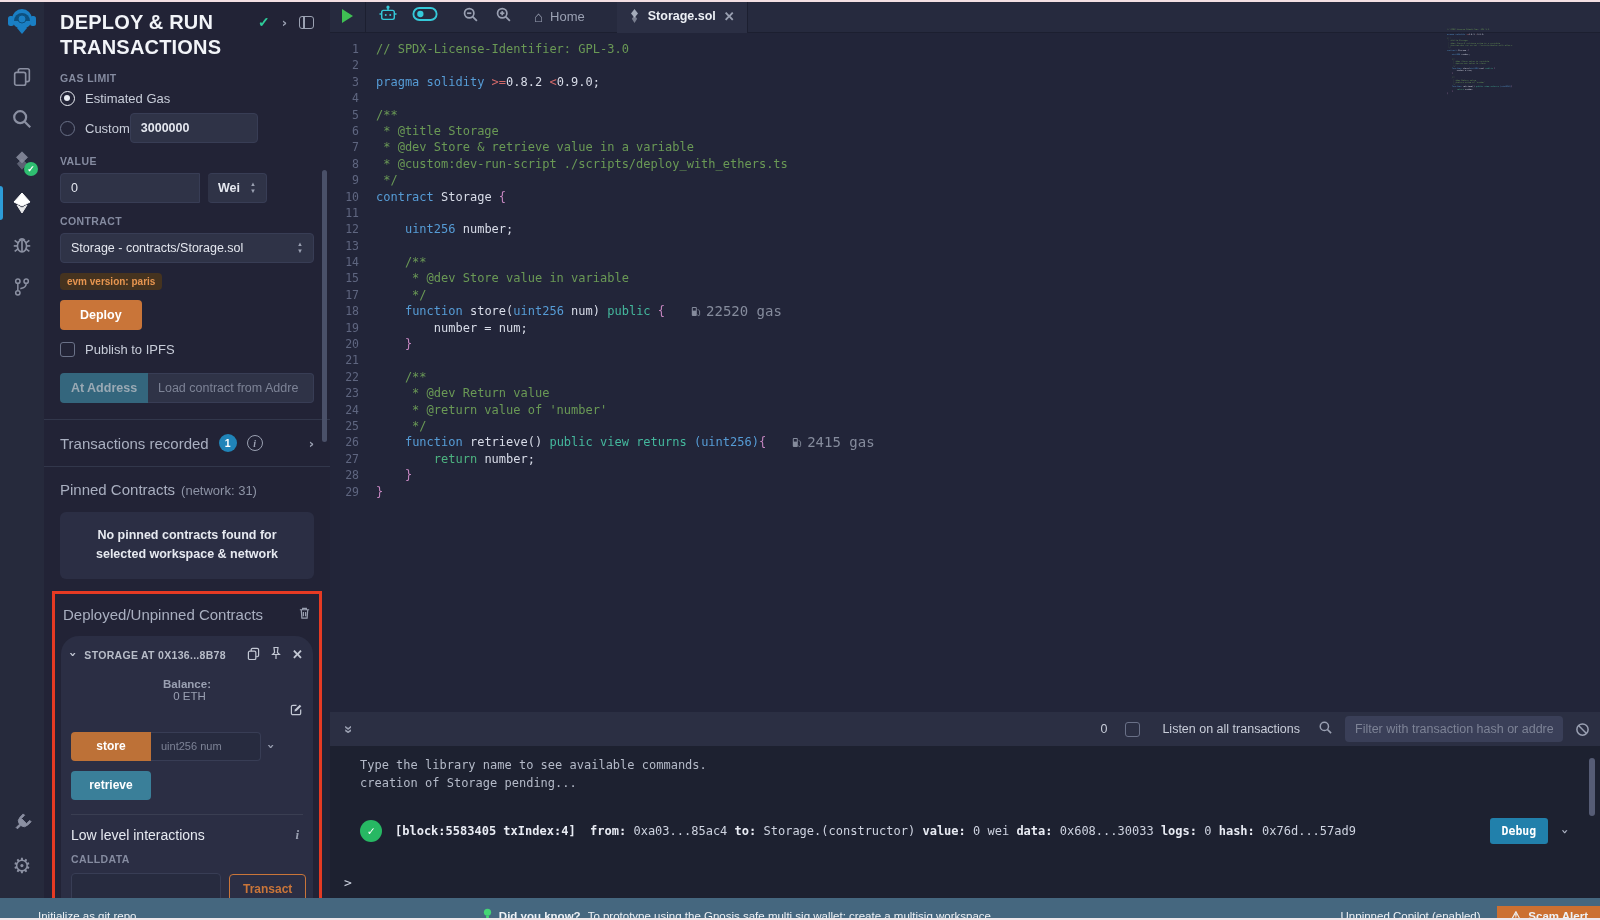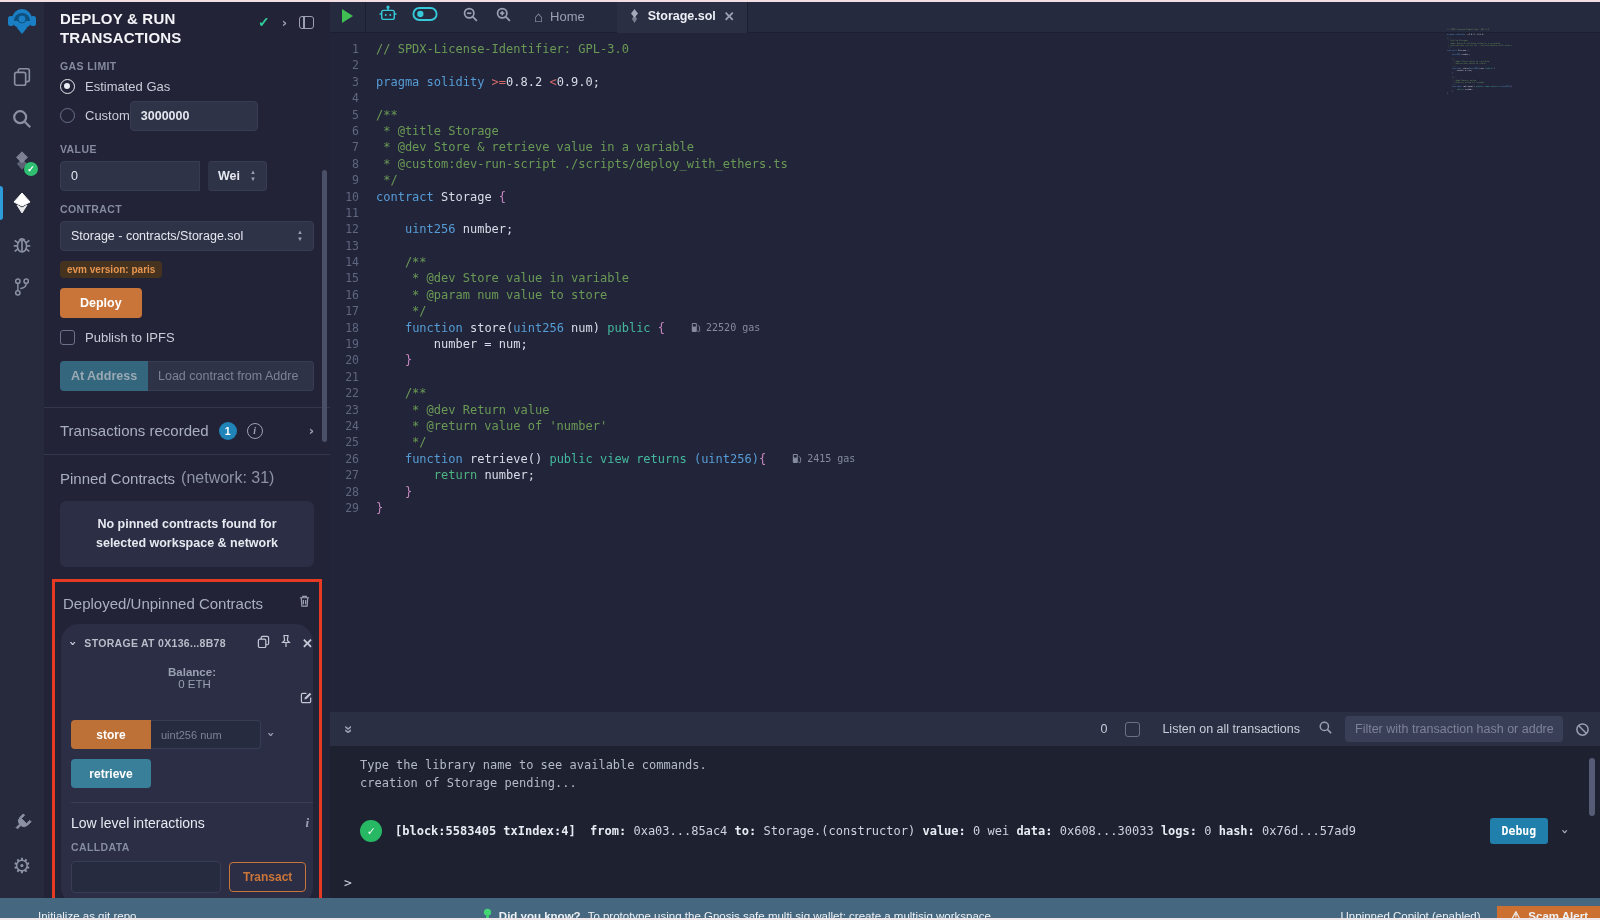--- a/index.html
+++ b/index.html
@@ -23,21 +23,21 @@
   .ib-badge { position:absolute; right:6px; bottom:6px; width:14px; height:14px; border-radius:50%; background:#2fbf71;
     color:#fff; font-size:9px; display:flex; align-items:center; justify-content:center; font-weight:bold;}
   .ib-spacer { flex:1; }
   .ib-gear { font-size:21px; color:#8b90a2; line-height:1;}
 
   
   .sidepanel { position:absolute; left:44px; top:0; width:286px; height:898px; background:#222336; z-index:20; }
   .sp-scroll { position:absolute; right:3px; top:170px; width:5px; height:272px; background:#4a5068; border-radius:3px; }
   .sp-inner { padding:10px 16px 0 16px; }
   .sp-head { display:flex; align-items:flex-start; }
-  .sp-title { font-size:15px; font-weight:bold; color:#f2f4f8; line-height:1.25; letter-spacing:.2px; width:170px;}
+  .sp-title { font-size:20px; font-weight:bold; color:#f2f4f8; line-height:1.25; letter-spacing:.2px; width:170px;}
   .sp-head-icons { margin-left:auto; display:flex; align-items:center; gap:12px; padding-top:4px;}
   .check-green { color:#2ecc9a; font-size:14px; font-weight:bold;}
   .chev { color:#9ba1b2; font-family:"DejaVu Sans", sans-serif; font-size:13px; font-weight:bold;}
   .split-icon { width:15px; height:13px; border:1.6px solid #9ba1b2; border-radius:3px; position:relative;}
   .split-icon::after { content:""; position:absolute; left:3px; top:0; bottom:0; width:1.6px; background:#9ba1b2;}
 
   .sp-label { font-size:10.5px; color:#858ba0; letter-spacing:.4px; margin-top:12px; margin-bottom:6px; font-weight:bold;}
   .radio-row { display:flex; align-items:center; margin:7px 0; }
   .radio { width:15px; height:15px; border-radius:50%; border:1.5px solid #6a7188; margin-right:10px; position:relative; background:transparent;}
   .radio.sel { border-color:#e9ecf3; }
@@ -63,27 +63,27 @@
   .ataddr-btn { background:#3a7d95; opacity:.75; border:none; border-radius:4px 0 0 4px; color:#c2d6de; font-weight:bold; font-size:12.5px; width:88px; height:30px; cursor:pointer; font-family:"Liberation Sans",sans-serif;}
   .ataddr-inp { width:166px; border-radius:0 4px 4px 0; border-left:none;}
   .hr { height:1px; background:#32374b; margin:0 -16px; }
   .tx-rec-row { display:flex; align-items:center; padding:14px 0 14px 0;}
   .tx-rec-label { font-size:15px; color:#a9afc0; }
   .count-badge { margin-left:10px; width:18px; height:18px; border-radius:50%; background:#2084b8; color:#fff; font-size:10.5px; font-weight:bold; display:flex; align-items:center; justify-content:center;}
   .info-circle { margin-left:10px; width:16px; height:16px; border-radius:50%; border:1.4px solid #9ba1b2; color:#9ba1b2; font-size:10px; display:flex; align-items:center; justify-content:center; font-family:"Liberation Serif",serif; font-style:italic; font-weight:bold;}
   .tx-rec-chev { margin-left:auto; }
   .pinned-title-row { padding-top:14px; display:flex; align-items:flex-end;}
   .pinned-title { font-size:15px; color:#a9afc0;}
-  .pinned-net { font-size:16px; color:#8d93a5; margin-left:6px;}
+  .pinned-net { font-size:13px; color:#8d93a5; margin-left:6px;}
   .pinned-empty { margin-top:14px; background:#2b2e44; border-radius:6px; padding:14px 18px; text-align:center;
     font-size:12.5px; font-weight:bold; color:#e6e9f0; line-height:1.55;}
   .deployed-section { margin:12px 8px 0 8px; border:3px solid #e63a23; padding:8px 6px 14px 6px;}
   .deployed-head { display:flex; align-items:center; padding:4px 2px 8px 2px;}
   .deployed-title { font-size:15px; color:#a9afc0;}
-  .contract-card { background:#2b2e44; border-radius:18px; padding:10px 0 12px 10px; margin-top:4px;}
+  .contract-card { background:#2b2e44; border-radius:18px; padding:10px 10px 12px 10px; margin-top:4px;}
   .cc-head { display:flex; align-items:center; gap:8px;}
   .cc-chev { color:#c3c8d4; }
   .cc-title { font-size:10.5px; font-weight:bold; letter-spacing:.3px; color:#b8bdc9;}
   .cc-icons { margin-left:auto; display:flex; align-items:center; gap:10px;}
   .cc-x { color:#c3c8d4; font-size:13px; font-weight:bold; cursor:pointer;}
   .balance-row { display:flex; align-items:center; margin-top:14px;flex-direction:column;}
   .balance-label { font-size:11.5px; font-weight:bold; color:#9aa0b2;}
   .balance-value { font-size:11.5px; color:#9aa0b2; margin-left:5px;}
   .store-row { display:flex; align-items:center; margin-top:12px;}
   .store-btn { background:#bd7137; border:none; border-radius:4px 0 0 4px; color:#fff; font-weight:bold; font-size:12px; width:80px; height:29px; cursor:pointer; font-family:"Liberation Sans",sans-serif;}
@@ -108,21 +108,21 @@
   .home-glyph { font-size:15px; }
   .tab { display:flex; align-items:center; gap:8px; background:#2b2f44; height:33px; padding:0 12px; margin-left:14px; border-right:1px solid #1c1f30; cursor:pointer;}
   .tab-label { font-size:12.5px; color:#eceff5; font-weight:bold;}
   .tab-x { color:#9aa0b2; font-size:13px; font-weight:bold;}
   .code { padding-top:8px; position:relative; font-family:"DejaVu Sans Mono", monospace; font-size:12px;}
   .code-line { display:flex; height:16.4px; line-height:16.4px; align-items:center;}
   .ln { width:46px; flex:0 0 46px; text-align:right; padding-right:17px; color:#5f6680; font-size:11.5px;}
   .ctext { white-space:pre; }
   .tk-c { color:#6A9955; } .tk-k { color:#569cd6; } .tk-w { color:#d8dce8; }
   .tk-o { color:#d16969; } .tk-t { color:#44b89d; } .tk-p { color:#c586c0; } .tk-r { color:#4db380; }
-  .gas { display:inline-flex; align-items:center; gap:5px; margin-left:26px; color:#858b9c; font-size:10px; }
+  .gas { display:inline-flex; align-items:center; gap:5px; margin-left:26px; color:#858b9c; font-size:14px; }
   .minimap { position:absolute; right:87px; top:28px; width:66px; font-family:"DejaVu Sans Mono",monospace; font-size:2px; line-height:2.3px; opacity:.9; pointer-events:none;}
   .mini-line { white-space:pre; height:2.3px; overflow:hidden;}
 
   
   .terminal { position:absolute; left:330px; top:712px; width:1270px; height:186px; background:#1d2130; }
   .term-head { height:34px; background:#2b2f43; display:flex; align-items:center; padding:0 10px;}
   .term-collapse { color:#9ba1b2; font-size:15px; font-weight:bold; display:inline-block; transform:rotate(-90deg); cursor:pointer; margin-left:2px;}
   .term-right { margin-left:auto; display:flex; align-items:center; gap:12px;}
   .listen-count { font-size:12.5px; color:#c8cdd9; margin-right:6px;}
   .listen-label { font-size:12.5px; color:#c8cdd9; }
@@ -475,24 +475,20 @@
           <span class="ln">13</span>
           <span class="ctext"></span>
         </div>
         <div class="code-line">
           <span class="ln">14</span>
           <span class="ctext"><span class="tk-c">    /**</span></span>
         </div>
         <div class="code-line">
           <span class="ln">15</span>
           <span class="ctext"><span class="tk-c">     * @dev Store value in variable</span></span>
-        </div>
-        <div class="code-line">
-          <span class="ln">16</span>
-          <span class="ctext"><span class="tk-c">     * @param num value to store</span></span>
         </div>
         <div class="code-line">
           <span class="ln">17</span>
           <span class="ctext"><span class="tk-c">     */</span></span>
         </div>
         <div class="code-line">
           <span class="ln">18</span>
           <span class="ctext"><span class="tk-w">    </span><span class="tk-k">function </span><span class="tk-w">store</span><span class="tk-w">(</span><span class="tk-k">uint256 </span><span class="tk-w">num</span><span class="tk-w">) </span><span class="tk-t">public </span><span class="tk-p">{</span></span>
           <span class="gas">
             <svg width="10" height="11" viewBox="0 0 10 11">

